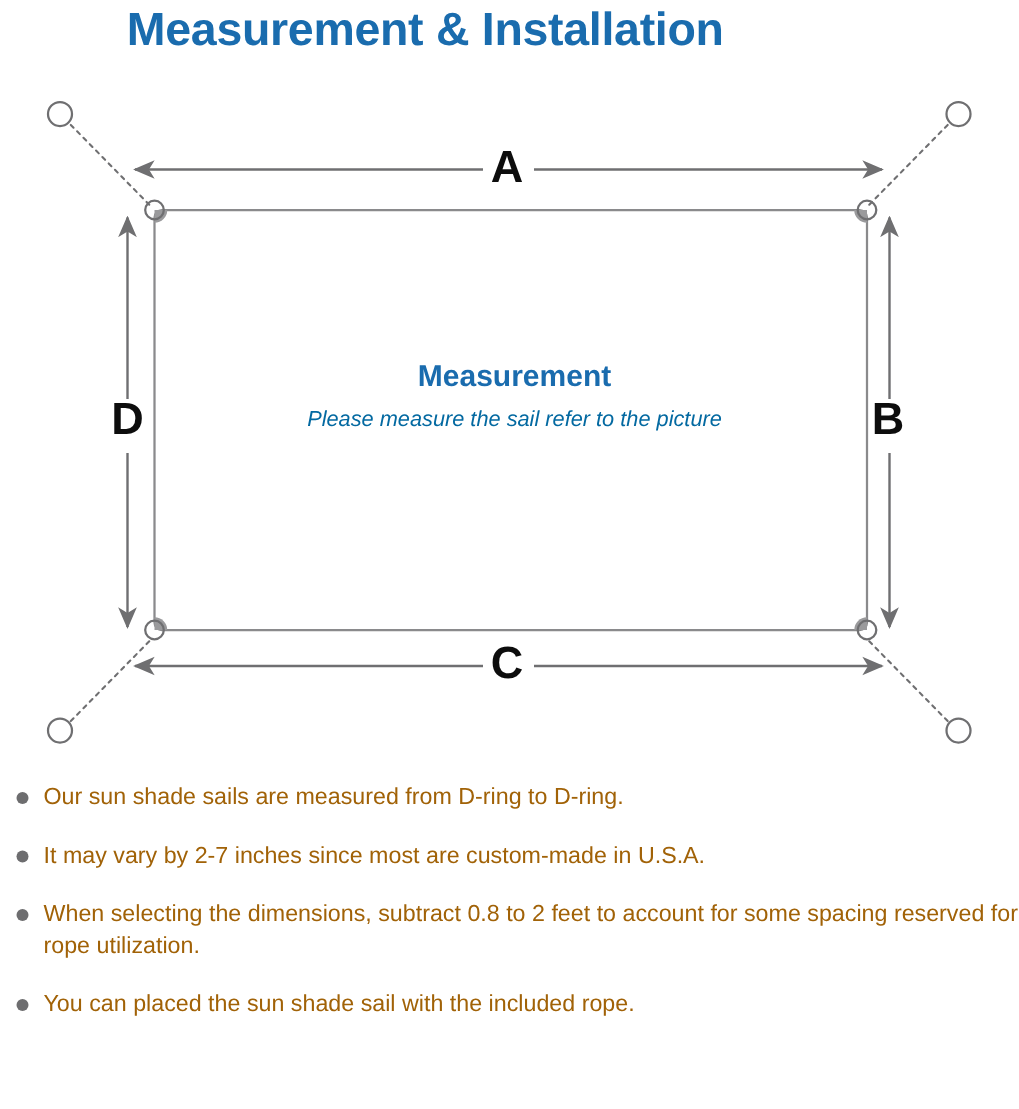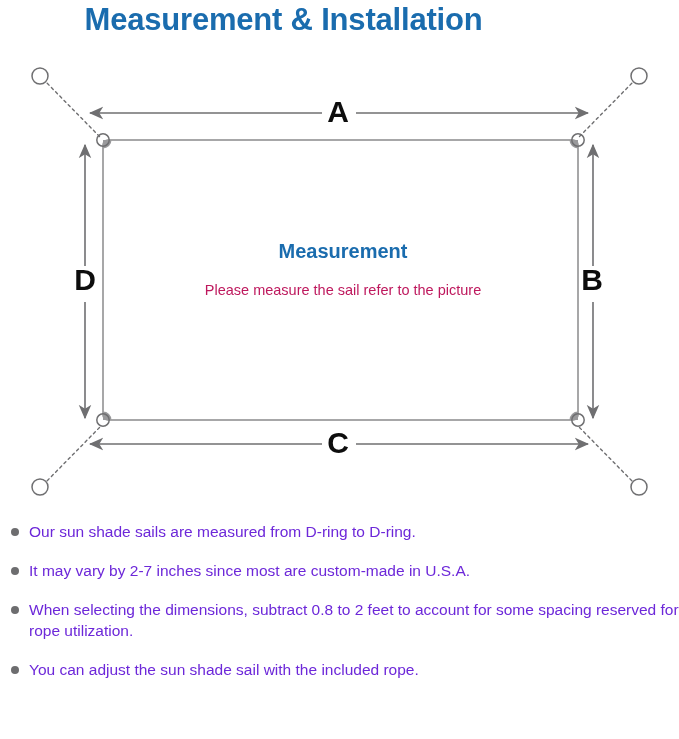--- a/index.html
+++ b/index.html
@@ -64,39 +64,40 @@
     text-align: center;
   }
   #center-title {
     font-size: 20px;
     font-weight: bold;
     color: #1a6cae;
     line-height: 32px;
   }
   #center-sub {
     font-size: 14.5px;
-    color: #be185d;
+    color: #0369a1;
     line-height: 22px;
-    margin-top: 12px;
+    margin-top: 2px;
+    font-style: italic;
   }
 
   
   #notes {
     position: absolute;
     left: 0;
     top: 521px;
     width: 679px;
   }
   .note-item {
     position: relative;
     padding-left: 29px;
     margin-bottom: 18px;
     font-size: 15.5px;
     line-height: 21px;
-    color: #6d28d9;
+    color: #a16207;
     padding-right: 0;
   }
   .note-bullet {
     position: absolute;
     left: 11px;
     top: 7px;
     width: 8px;
     height: 8px;
     border-radius: 50%;
     background: #6d6d6f;
@@ -186,15 +187,15 @@
   <div class="note-item">
     <span class="note-bullet"></span>
     <span>It may vary by 2-7 inches since most are custom-made in U.S.A.</span>
   </div>
   <div class="note-item">
     <span class="note-bullet"></span>
     <span>When selecting the dimensions, subtract 0.8 to 2 feet to account for some spacing reserved for rope utilization.</span>
   </div>
   <div class="note-item">
     <span class="note-bullet"></span>
-    <span>You can adjust the sun shade sail with the included rope.</span>
+    <span>You can placed the sun shade sail with the included rope.</span>
   </div>
 </div>
 
 </body></html>

